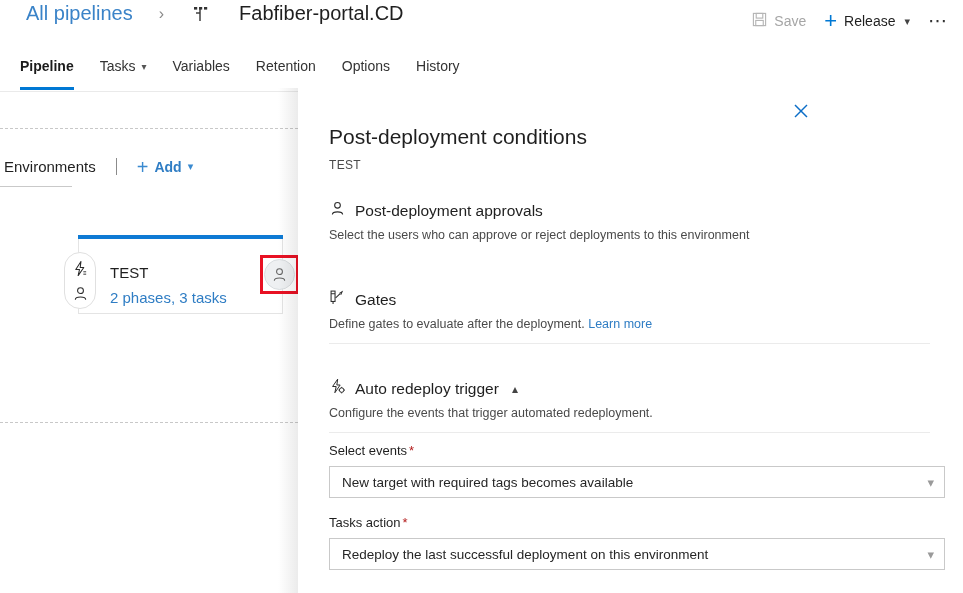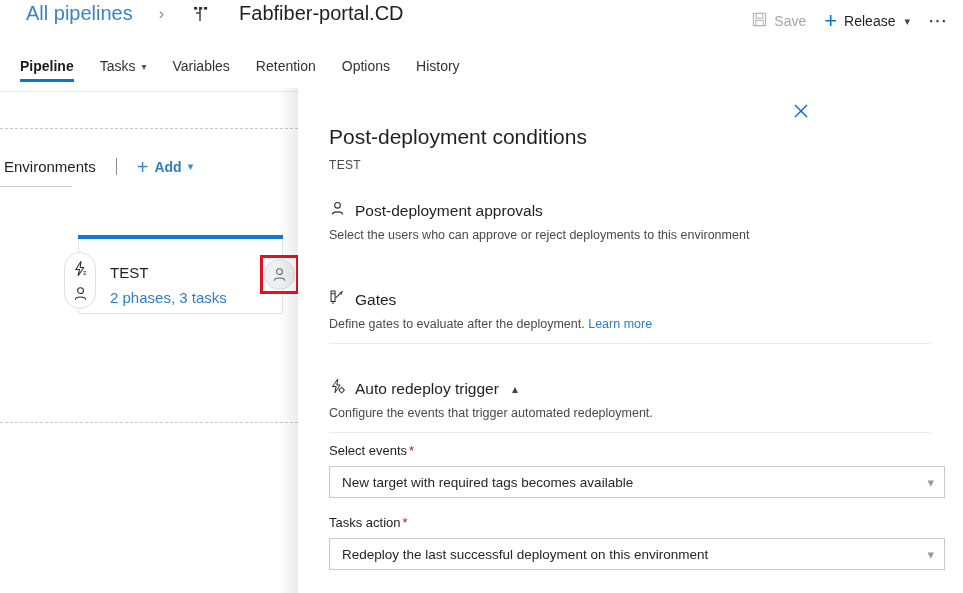--- a/index.html
+++ b/index.html
@@ -33,21 +33,21 @@
   .tb-plus { color:#0078d4; font-size:22px; line-height:14px; font-weight:300; }
   .tb-chev { color:#444; font-size:11px; margin-left:2px; }
   .tb-ellipsis { color:#333; font-size:19px; letter-spacing:2px; line-height:10px; cursor:pointer;}
 
   
   .tabs {
     position: absolute; left: 20px; top: 58px;
     display: flex; align-items: flex-end; gap: 26px;
     font-size: 14px;
   }
-  .tab { color:#333; padding-bottom:8px; cursor:pointer; position:relative; display:flex; align-items:center; gap:6px;}
+  .tab { color:#333; padding-bottom:16px; cursor:pointer; position:relative; display:flex; align-items:center; gap:6px;}
   .tab.active { color:#1b1b1b; font-weight:bold; }
   .tab.active::after {
     content:""; position:absolute; left:0; right:0; bottom:0; height:3px; background:#0078d4;
   }
   .tab .caret { font-size:10px; color:#555; }
   .tabs-rule {
     position:absolute; left:0; top:91px; width:298px; height:1px; background:#eaeaea;
   }
 
   

